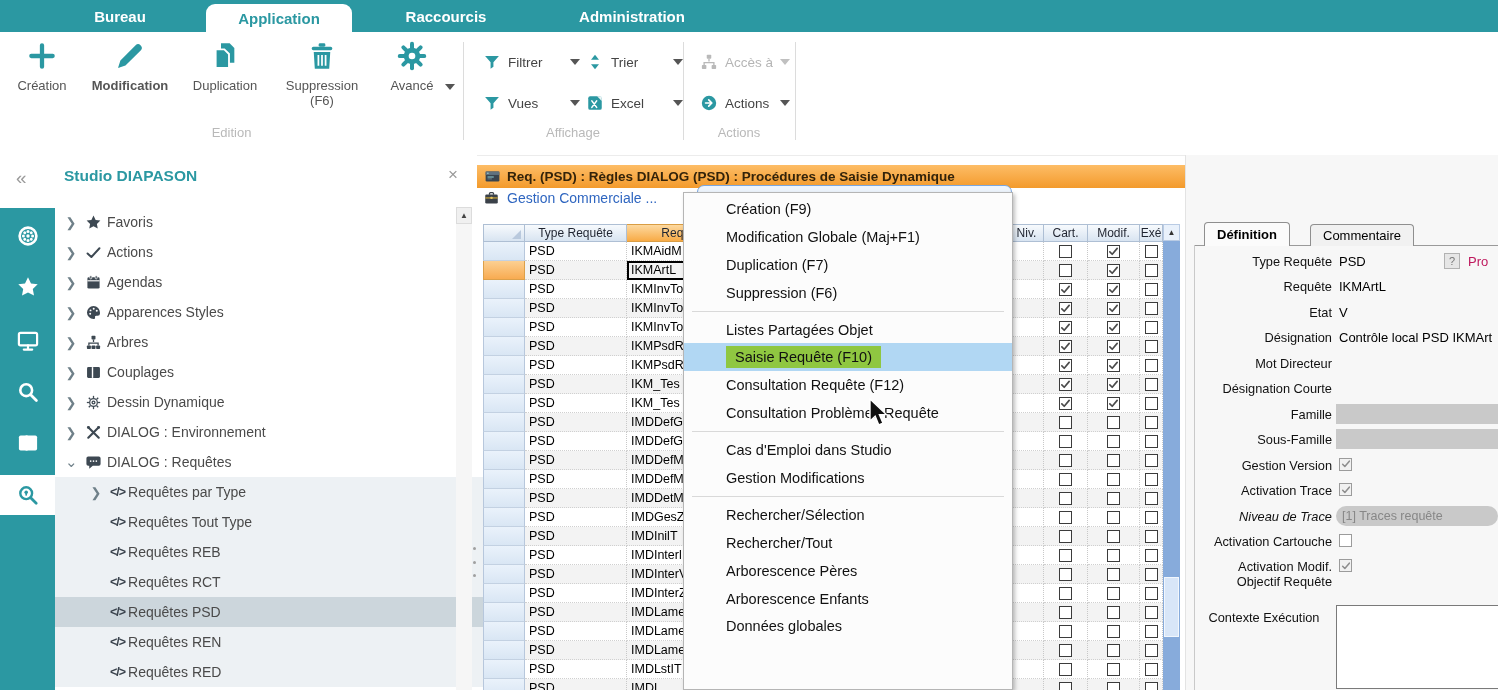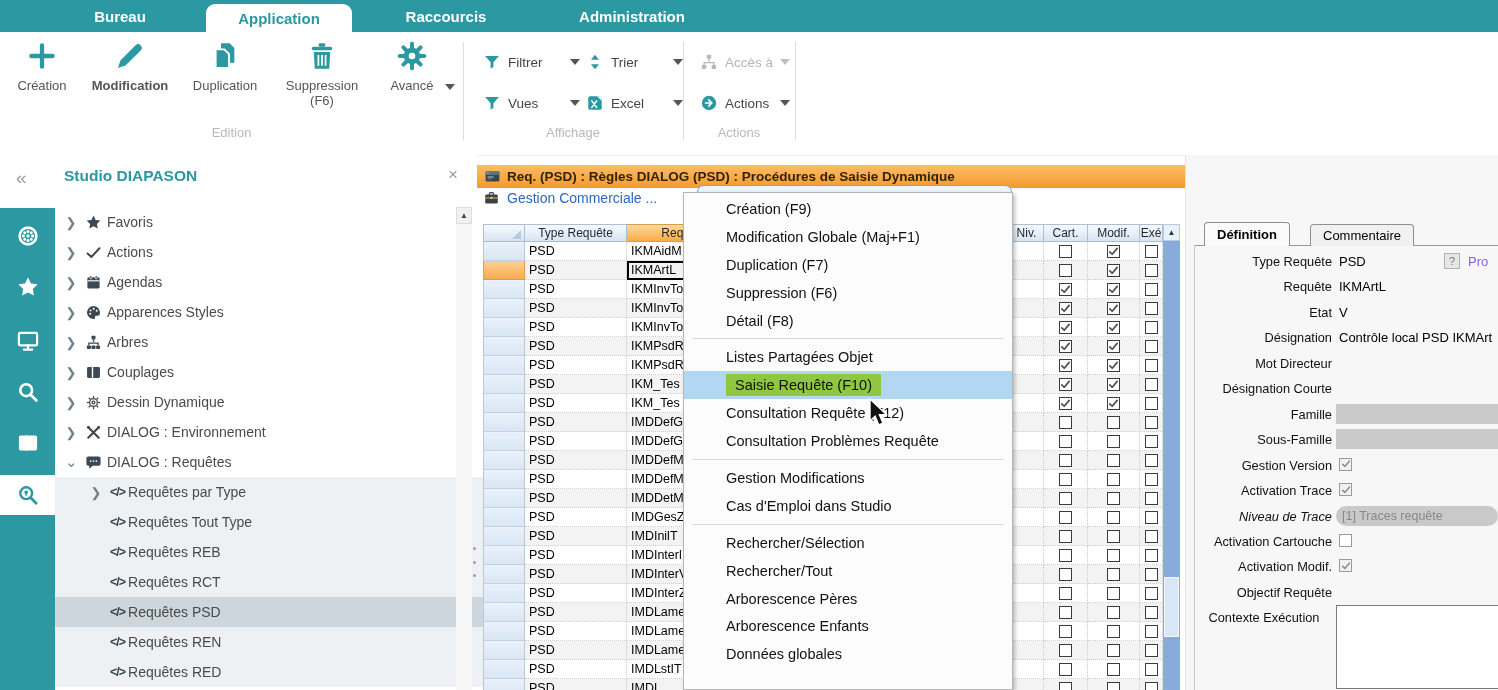--- a/index.html
+++ b/index.html
@@ -108,21 +108,21 @@
   .f-value{position:absolute;left:153px;font-size:13px;color:#000;white-space:nowrap;}
   .f-input-dis{position:absolute;left:150px;width:162px;height:20px;background:#c9c9c9;font-size:12.5px;color:#878787;
      display:flex;align-items:center;padding-left:6px;box-sizing:border-box;}
   .f-cb{position:absolute;left:153px;width:13px;height:13px;box-sizing:border-box;border:1px solid #9b9b9b;background:#fff;
      display:flex;align-items:center;justify-content:center;}
   .f-cb.dis{background:#f1f1f1;}
   .f-cb svg{width:10px;height:10px;}
   #f-textarea{position:absolute;left:150px;top:450px;width:163px;height:84px;background:#fff;border:1px solid #7a7a7a;box-sizing:border-box;}
   #f-help{position:absolute;left:258px;width:16px;height:16px;background:#e6e6e6;border:1px solid #b2b2b2;box-sizing:border-box;
      font-size:11px;color:#777;display:flex;align-items:center;justify-content:center;}
-  #f-suffix{position:absolute;left:282px;font-size:13px;color:#8b5cf6;white-space:nowrap;}
+  #f-suffix{position:absolute;left:282px;font-size:13px;color:#be185d;white-space:nowrap;}
 </style>
 </head>
 <body>
 
 <div id="app">
   <div class="abs" id="menubar">
       <div class="mb-tab" style="left: 55px; width: 130px;">Bureau</div>
       <div class="mb-tab active" style="left: 206px; width: 146px;">Application</div>
       <div class="mb-tab" style="left: 380px; width: 132px;">Raccourcis</div>
       <div class="mb-tab" style="left: 558px; width: 148px;">Administration</div>
@@ -957,65 +957,62 @@
         <div class="f-label" style="top: 353.5px; font-style: italic;">Niveau de Trace</div>
         <div class="f-input-dis" style="top: 350.5px; border-radius: 10px;">[1] Traces requête</div>
         <div class="f-label" style="top: 378.95px;">Activation Cartouche</div>
         <div class="f-cb" style="top: 378.95px;"></div>
         <div class="f-label" style="top: 404.4px;">Activation Modif.</div>
         <div class="f-cb dis" style="top: 404.4px;">
           <svg viewBox="0 0 12 12">
             <path d="M2 6.4l2.6 2.6L10 2.6" stroke="#8d8d8d" stroke-width="1.8" fill="none" stroke-linecap="round" stroke-linejoin="round"></path>
           </svg>
         </div>
-        <div class="f-label" style="top: 430px; text-align: right;">Objectif Requête</div>
+        <div class="f-label" style="top: 419px; text-align: right;">Objectif Requête</div>
         <div class="f-label" style="top: 455.3px; text-align: center;">Contexte Exécution</div>
         <div id="f-textarea"></div>
       </div>
   </div>
 
   <div class="abs" id="ctxmenu">
       <div class="cm-item">
         <span class="cm-label">Création (F9)</span>
       </div>
       <div class="cm-item">
         <span class="cm-label">Modification Globale (Maj+F1)</span>
       </div>
       <div class="cm-item">
         <span class="cm-label">Duplication (F7)</span>
       </div>
       <div class="cm-item">
         <span class="cm-label">Suppression (F6)</span>
       </div>
-      <div class="cm-item">
-        <span class="cm-label">Détail (F8)</span>
-      </div>
       <div class="cm-sep">
         <i></i>
       </div>
       <div class="cm-item">
         <span class="cm-label">Listes Partagées Objet</span>
       </div>
       <div class="cm-item hl">
         <span class="cm-label">Saisie Requête (F10)</span>
       </div>
       <div class="cm-item">
         <span class="cm-label">Consultation Requête (F12)</span>
       </div>
       <div class="cm-item">
         <span class="cm-label">Consultation Problèmes Requête</span>
       </div>
       <div class="cm-sep">
         <i></i>
       </div>
       <div class="cm-item">
+        <span class="cm-label">Cas d'Emploi dans Studio</span>
+      </div>
+      <div class="cm-item">
         <span class="cm-label">Gestion Modifications</span>
-      </div>
-      <div class="cm-item">
-        <span class="cm-label">Cas d'Emploi dans Studio</span>
       </div>
       <div class="cm-sep">
         <i></i>
       </div>
       <div class="cm-item">
         <span class="cm-label">Rechercher/Sélection</span>
       </div>
       <div class="cm-item">
         <span class="cm-label">Rechercher/Tout</span>
       </div>

